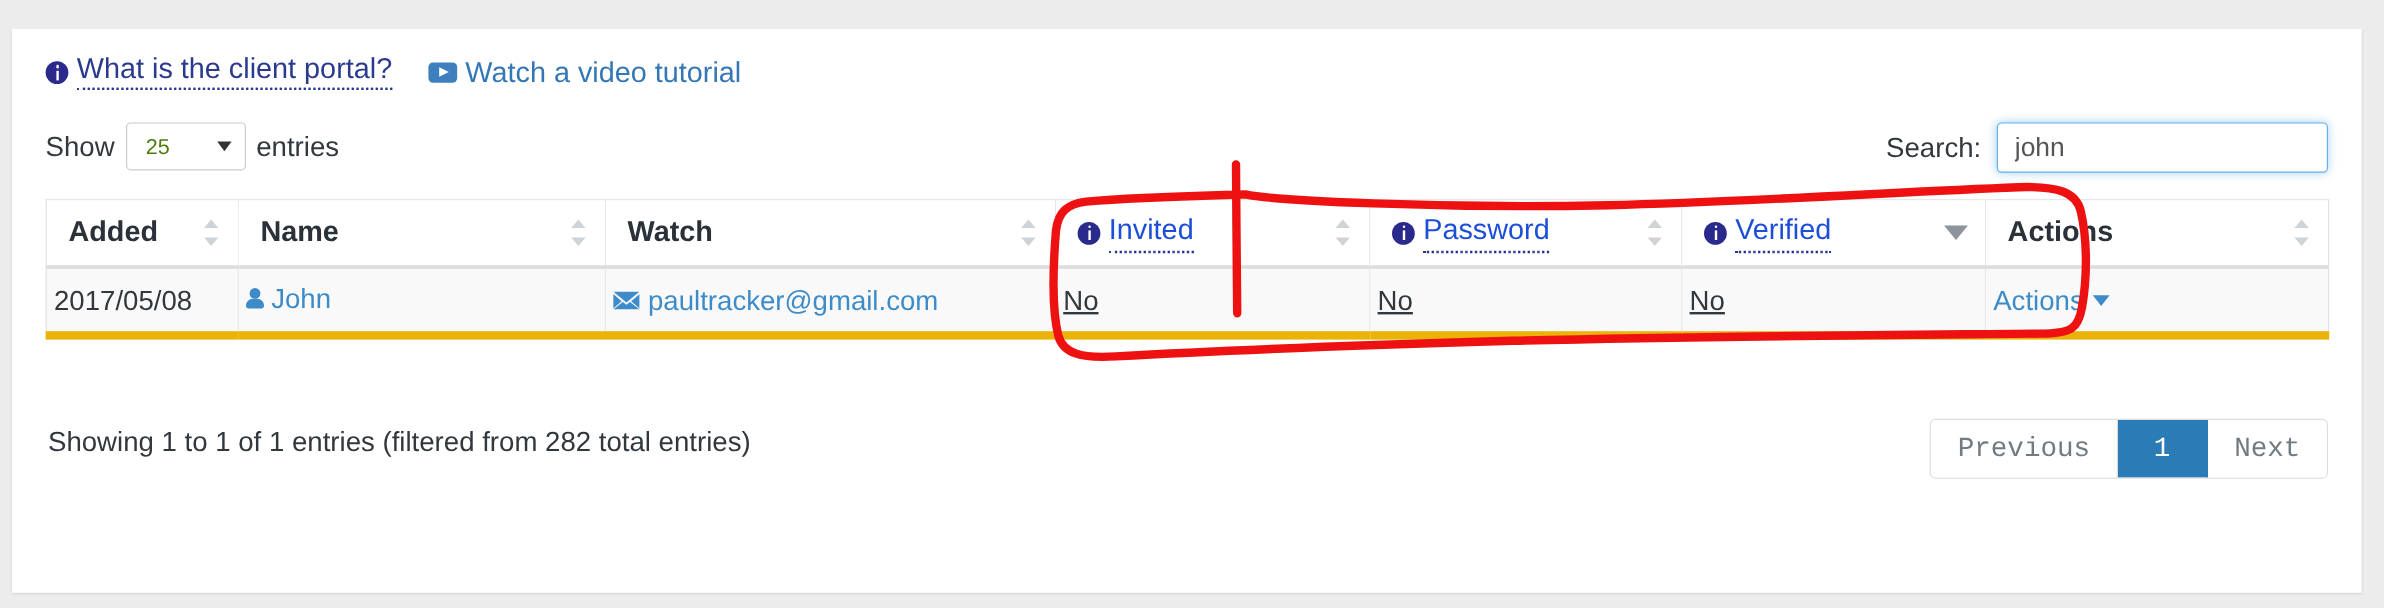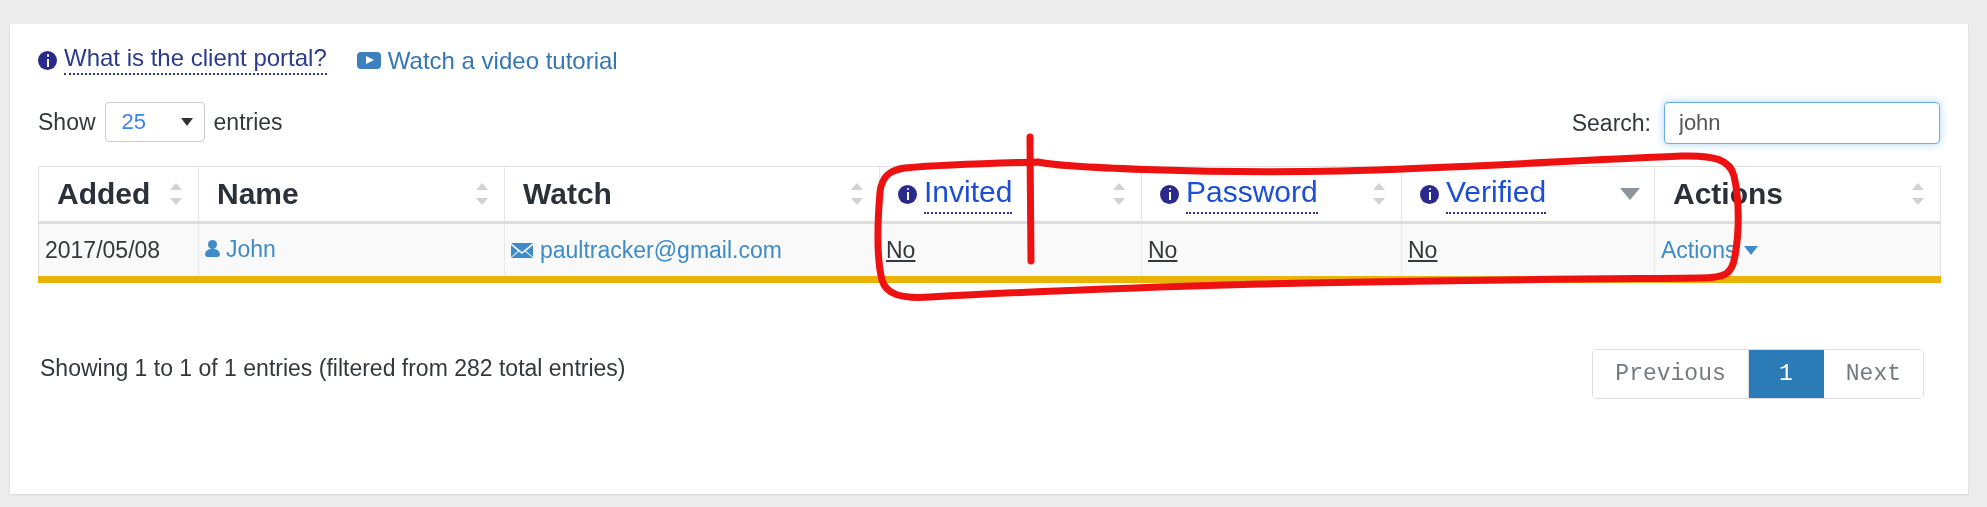--- a/index.html
+++ b/index.html
@@ -123,22 +123,22 @@
     position: relative;
     width: 100px;
     height: 40px;
     border: 1px solid #ccc;
     border-radius: 4px;
     background: #fff;
     display: flex;
     align-items: center;
     padding-left: 16px;
     box-sizing: border-box;
-    font-size: 22px;
-    color: #3b82f6;
+    font-size: 18px;
+    color: #4d7c0f;
     cursor: pointer;
   }
   .select-box .caret {
     position: absolute;
     right: 11px; top: 50%;
     transform: translateY(-50%);
     width: 0; height: 0;
     border-left: 6px solid transparent;
     border-right: 6px solid transparent;
     border-top: 8px solid #333;
@@ -188,21 +188,21 @@
     box-sizing: border-box;
   }
   table.dt th {
     height: 56px;
     background: #fff;
     border-bottom: 3px solid #dddddd;
     border-right: 1px solid #e6e6e6;
     border-top: 1px solid #e2e2e2;
     padding: 0 18px;
     position: relative;
-    font-size: 30px;
+    font-size: 24px;
     font-weight: bold;
     color: #2b3138;
     cursor: pointer;
     white-space: nowrap;
   }
   table.dt th:first-child { border-left: 1px solid #e2e2e2; }
   table.dt th:last-child { border-right: 1px solid #e2e2e2; }
   table.dt th .th-inner {
     display: inline-flex;
     align-items: center;
@@ -303,21 +303,21 @@
     width: 0; height: 0;
     border-left: 7px solid transparent;
     border-right: 7px solid transparent;
     border-top: 9px solid #3d8bc9;
   }
 
   
   .tfoot {
     position: absolute;
     left: 28px;
-    right: 44px;
+    right: 28px;
     top: 325px;
     height: 48px;
     text-align: right;
   }
   .showing-info {
     position: absolute;
     left: 2px;
     top: 6px;
     font-size: 23px;
     color: #33383d;

